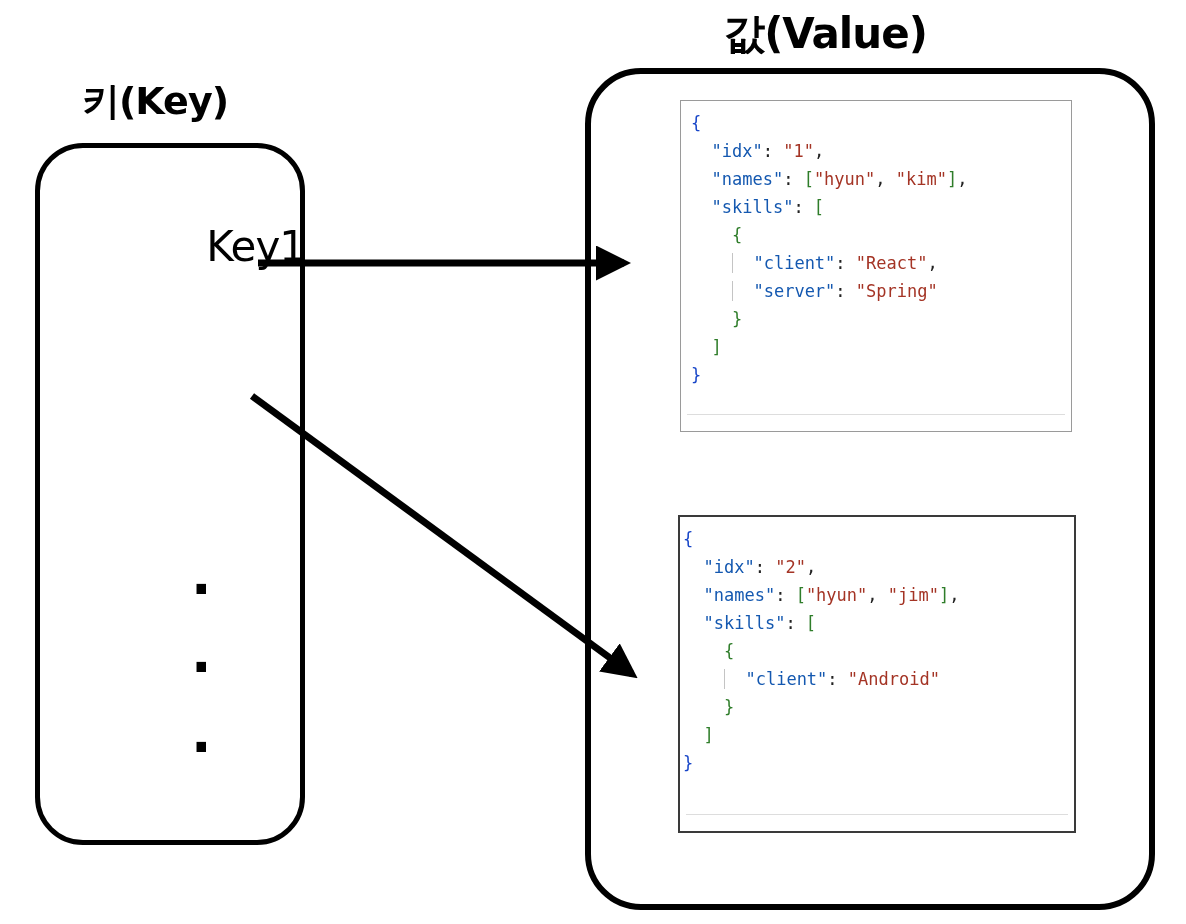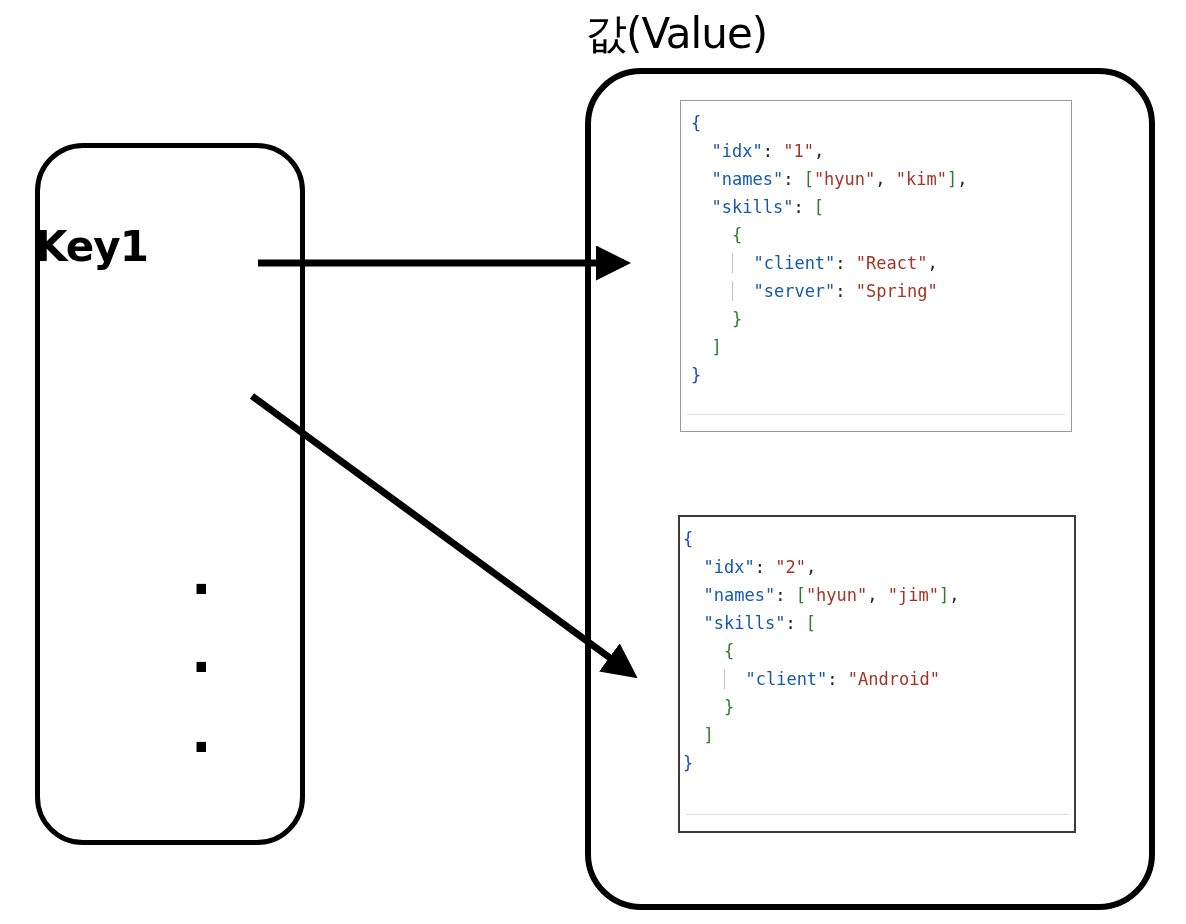--- a/index.html
+++ b/index.html
@@ -12,22 +12,23 @@
     font-family: "DejaVu Sans", sans-serif;
   }
   .arrows {
     position: absolute;
     left: 0; top: 0;
     width: 1186px; height: 924px;
     pointer-events: none;
   }
   .panel-title {
     position: absolute;
-    font-weight: normal;
+    font-weight: bold;
     color: var(--ink, #000);
+    text-align: center;
     letter-spacing: -1px;
   }
   .key-title   { left: 35px;  top: 76px; width: 240px; font-size: 38px; }
   .value-title { left: 585px; top: 6px;  width: 480px; font-size: 42px; }
 
   .key-box {
     position: absolute;
     left: 35px; top: 143px;
     width: 270px; height: 702px;
     border: 5px solid var(--ink, #000);
@@ -38,23 +39,23 @@
     position: absolute;
     left: 585px; top: 68px;
     width: 570px; height: 842px;
     border: 6px solid var(--ink, #000);
     border-radius: 56px;
     box-sizing: border-box;
   }
   .key-label {
     position: absolute;
     left: 35px; width: 270px;
-    text-align: left;
+    text-align: right;
     font-size: 42px;
-    font-weight: bold;
+    font-weight: normal;
     color: var(--ink, #000);
     letter-spacing: -1px;
   }
   .key1 { top: 222px; }
   .key2 { top: 353px; }
   .dot {
     position: absolute;
     left: 191px; width: 36px;
     font-size: 54px;
     font-weight: bold;
@@ -108,20 +109,21 @@
   <svg class="arrows" viewBox="0 0 1186 924">
     <defs>
       <marker id="ah" markerWidth="5" markerHeight="5" refX="4" refY="2.5" orient="auto" markerUnits="strokeWidth">
         <path d="M0,0 L5,2.5 L0,5 z" style="fill: var(--ink, #000);"></path>
       </marker>
     </defs>
     <line x1="258" y1="263" x2="624" y2="263" style="stroke: var(--ink, #000);" stroke-width="7" marker-end="url(#ah)"></line>
     <line x1="252" y1="396" x2="632" y2="674" style="stroke: var(--ink, #000);" stroke-width="7" marker-end="url(#ah)"></line>
   </svg>
 
+  <div class="panel-title key-title">키(Key)</div>
 
   <div class="key-box"></div>
 
   <div class="key-label key1">Key1</div>
 
   <div class="dot dot1">.</div>
   <div class="dot dot2">.</div>
   <div class="dot dot3">.</div>
 
   <div class="panel-title value-title">값(Value)</div>

